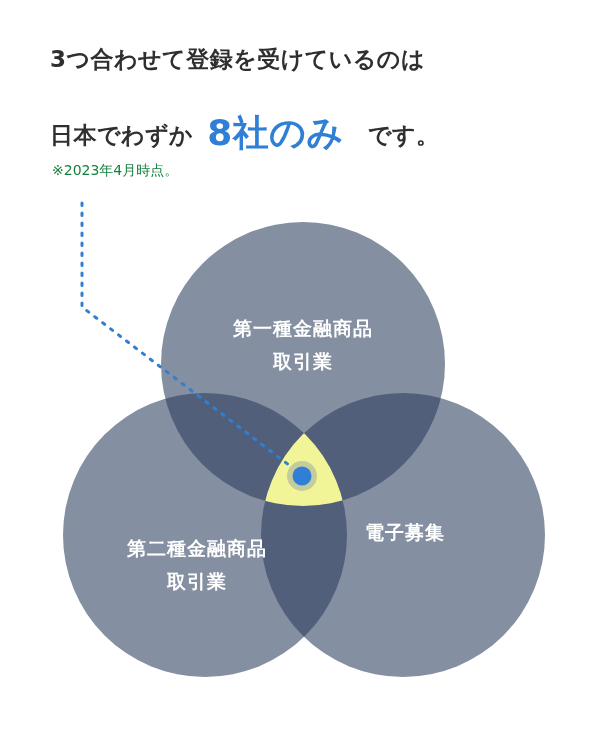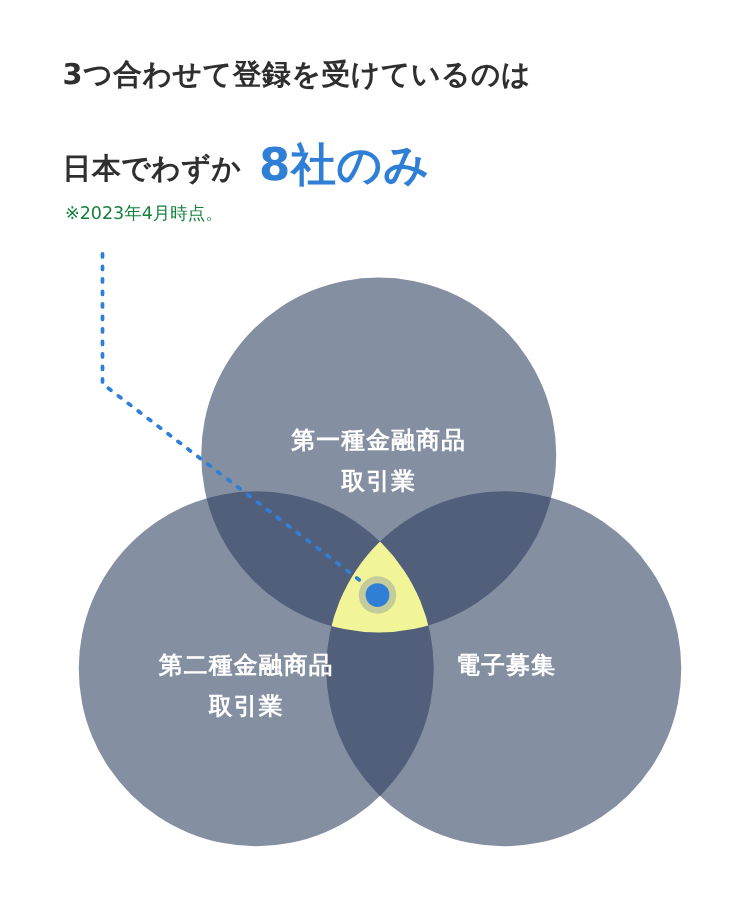--- a/index.html
+++ b/index.html
@@ -19,20 +19,21 @@
   .label { position:absolute; color:#ffffff; font-weight:bold; font-size:19px;
            text-align:center; line-height:33px; letter-spacing:1px; }
 </style>
 </head>
 <body>
 
 <div class="headline line1">3つ合わせて登録を受けているのは</div>
 <div class="headline line2">
   <span class="t">日本でわずか</span>
   <span class="hl">8社のみ</span>
+  <span class="t">です。</span>
 </div>
 <div class="note">※2023年4月時点。</div>
 
 <svg width="600" height="729" viewBox="0 0 600 729">
   <defs>
     <clipPath id="cTop">
         <circle cx="303" cy="364" r="142"></circle>
       </clipPath>
     <clipPath id="cLeft">
         <circle cx="205" cy="535" r="142"></circle>
@@ -52,23 +53,23 @@
   <g clip-path="url(#cTop)">
     <g clip-path="url(#cLeft)">
       <circle cx="403" cy="535" r="142" fill="#f2f597"></circle>
     </g>
   </g>
   <polyline points="82,203 82,307 298,472" fill="none" stroke="#2f7fd6" stroke-width="3" stroke-dasharray="2.5 7.5" stroke-linecap="round"></polyline>
   <circle cx="302" cy="476" r="15" fill="#c4cc9c"></circle>
   <circle cx="302" cy="476" r="9.5" fill="#2f7fd6"></circle>
 </svg>
 
-<div class="label" style="left:203px; top:312px; width:200px;margin-top:24px;">
+<div class="label" style="left:203px; top:312px; width:200px;">
   <div>第一種金融商品</div>
   <div>取引業</div>
 </div>
-<div class="label" style="left:97px; top:516px; width:200px;">
+<div class="label" style="left:97px; top:532px; width:200px;">
   <div>第二種金融商品</div>
   <div>取引業</div>
 </div>
 <div class="label" style="left:350px; top:516px; width:110px;">
   <div>電子募集</div>
 </div>
 
 </body></html>

